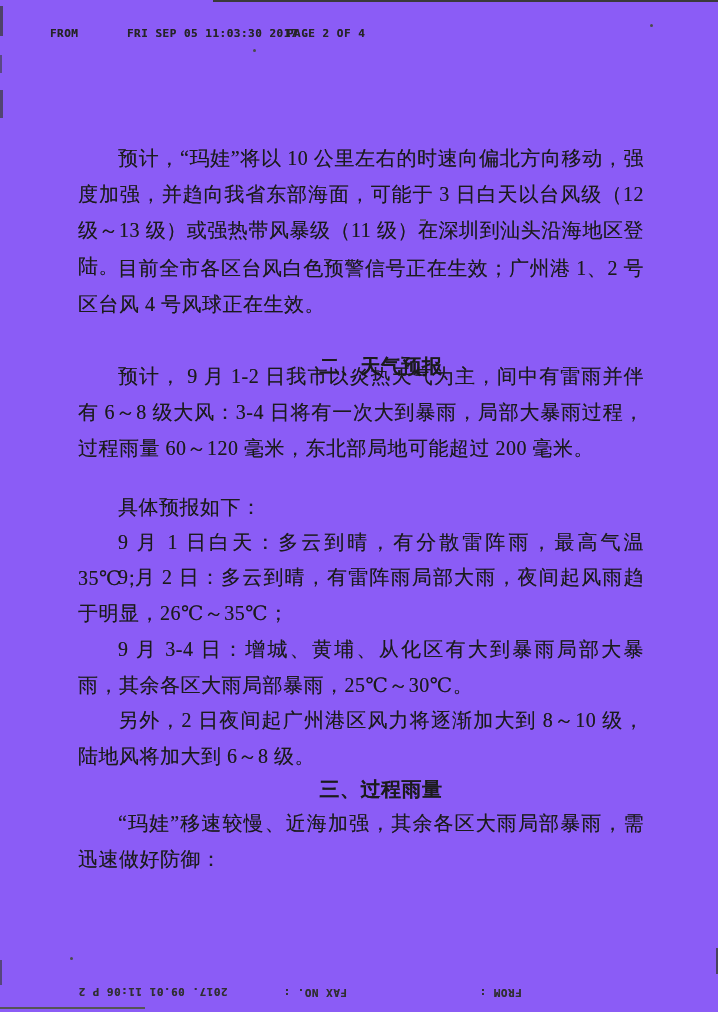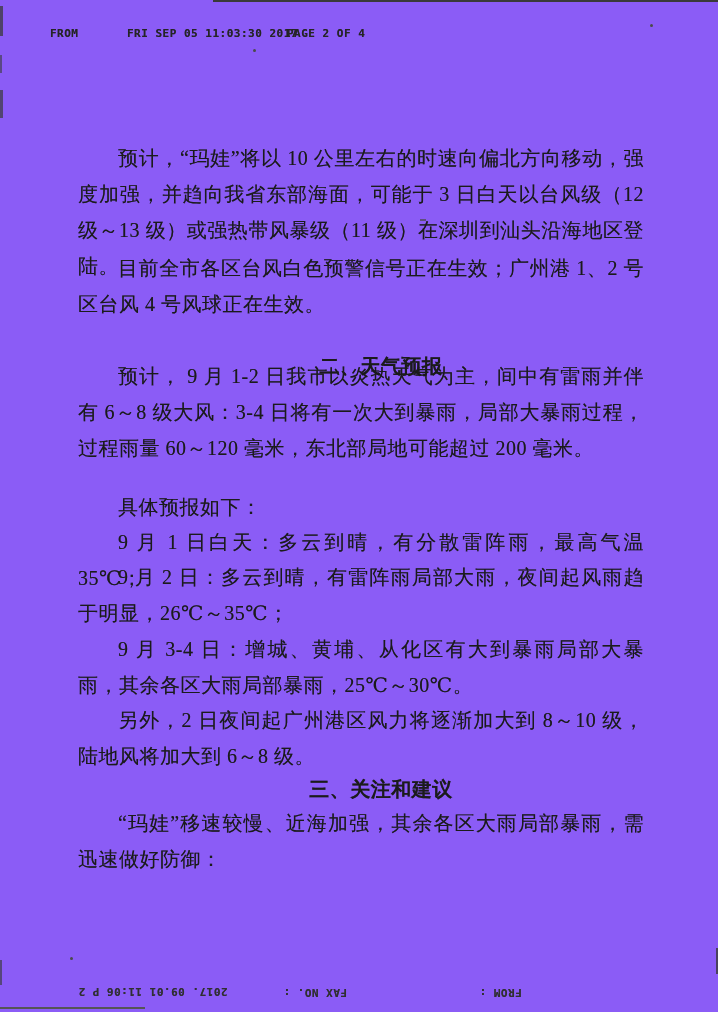--- a/index.html
+++ b/index.html
@@ -84,21 +84,21 @@
     <div class="para" style="top:489px;">具体预报如下：</div>
 
     <div class="para" style="top:524px;">9 月 1 日白天：多云到晴，有分散雷阵雨，最高气温 35℃；</div>
 
     <div class="para" style="top:559px;">9 月 2 日：多云到晴，有雷阵雨局部大雨，夜间起风雨趋于明显，26℃～35℃；</div>
 
     <div class="para" style="top:631px;">9 月 3-4 日：增城、黄埔、从化区有大到暴雨局部大暴雨，其余各区大雨局部暴雨，25℃～30℃。</div>
 
     <div class="para" style="top:702px;">另外，2 日夜间起广州港区风力将逐渐加大到 8～10 级，陆地风将加大到 6～8 级。</div>
 
-    <div class="para heading" style="top:771px;">三、关注和建议</div>
+    <div class="para heading" style="top:771px;">三、过程雨量</div>
 
     <div class="para" style="top:805px;">“玛娃”移速较慢、近海加强，其余各区大雨局部暴雨，需迅速做好防御：</div>
   </div>
 
   <div>
     <span class="fax-text flip" style="left:78px; top:985px;">2017. 09.01 11:06 P 2</span>
     <span class="fax-text flip" style="left:283px; top:986px;">FAX NO. :</span>
     <span class="fax-text flip" style="left:479px; top:986px;">FROM :</span>
   </div>
 

